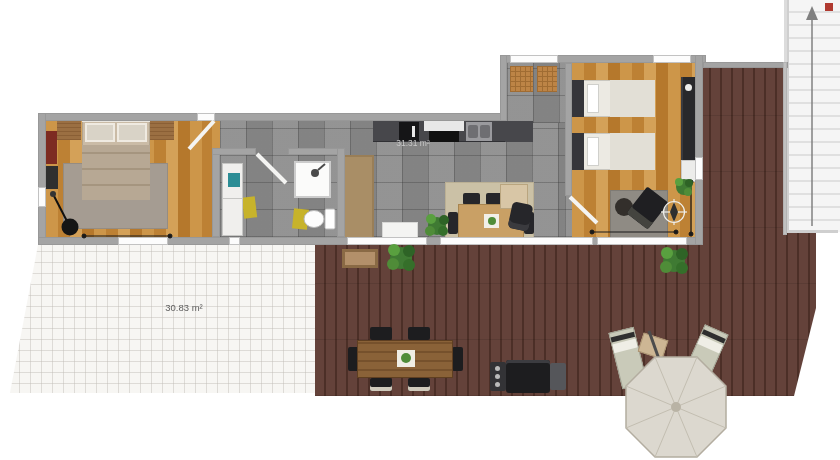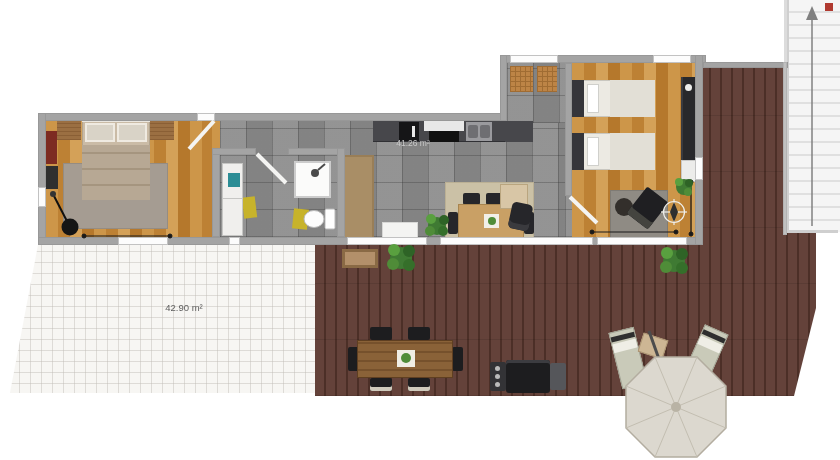--- a/index.html
+++ b/index.html
@@ -318,16 +318,16 @@
           <line x1="676" y1="407" x2="626" y2="428"></line>
         <line x1="676" y1="407" x2="626" y2="386"></line>
           <line x1="676" y1="407" x2="655" y2="357"></line>
         <line x1="676" y1="407" x2="697" y2="357"></line>
           <line x1="676" y1="407" x2="726" y2="386"></line>
       </g>
       <circle cx="676" cy="407" r="5" fill="#b9b3a5"></circle>
     </g>
   </svg>
 
-  <div class="label" style="left:148px;top:302px;width:72px;font-size:9.5px;">42.90 m²</div>
-  <div class="label dim" style="left:386px;top:138px;width:54px;">41.26 m²</div>
+  <div class="label" style="left:148px;top:302px;width:72px;font-size:9.5px;">30.83 m²</div>
+  <div class="label dim" style="left:386px;top:138px;width:54px;">31.31 m²</div>
 
 </div>
 
 </body></html>

